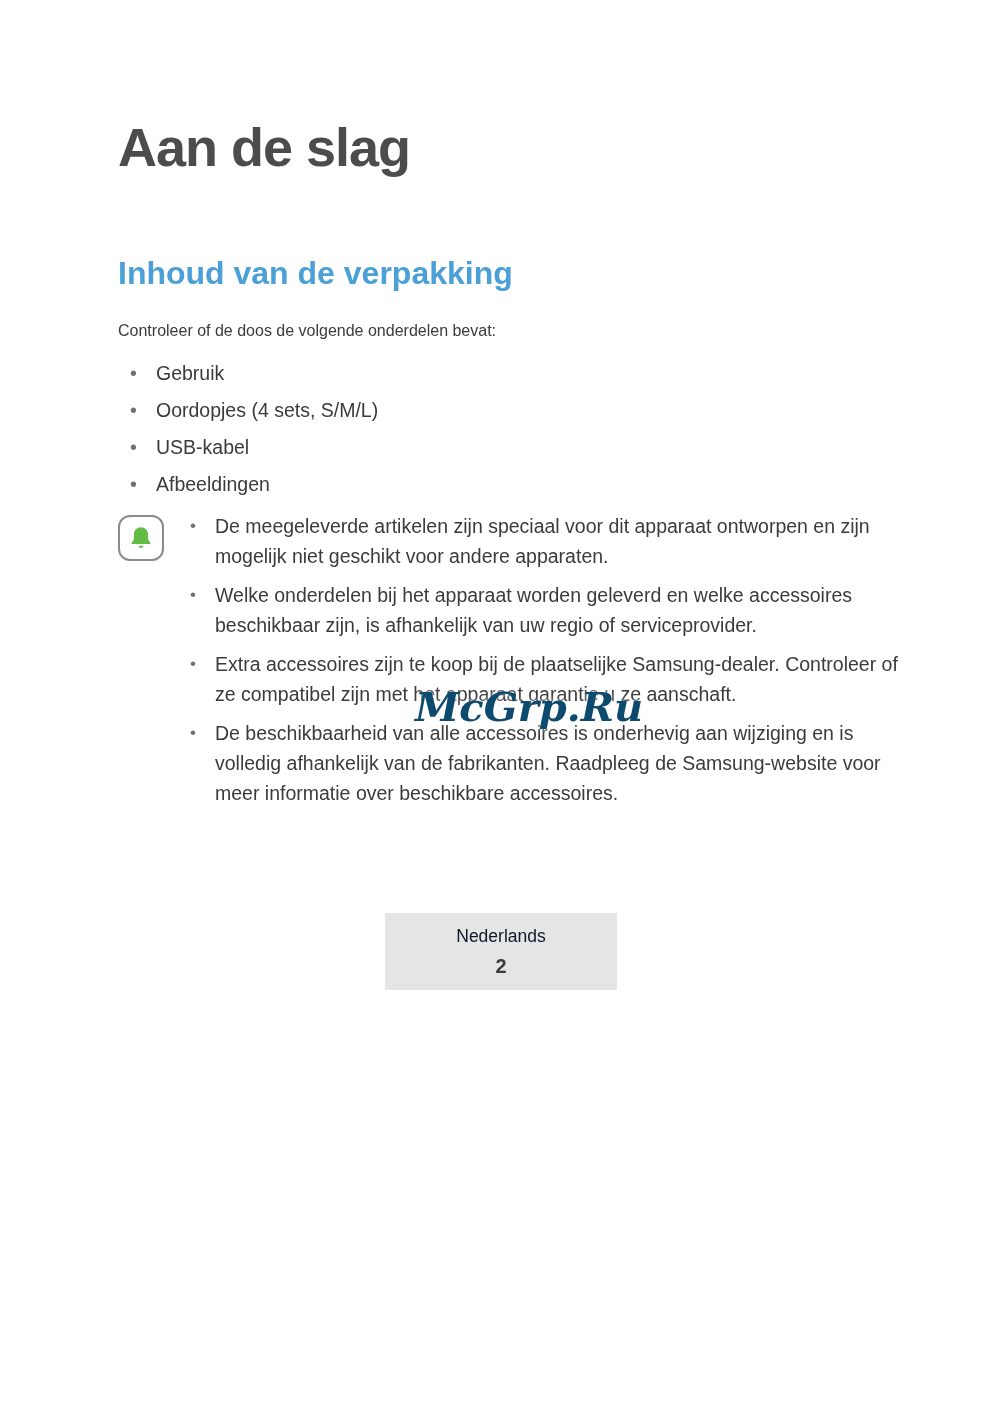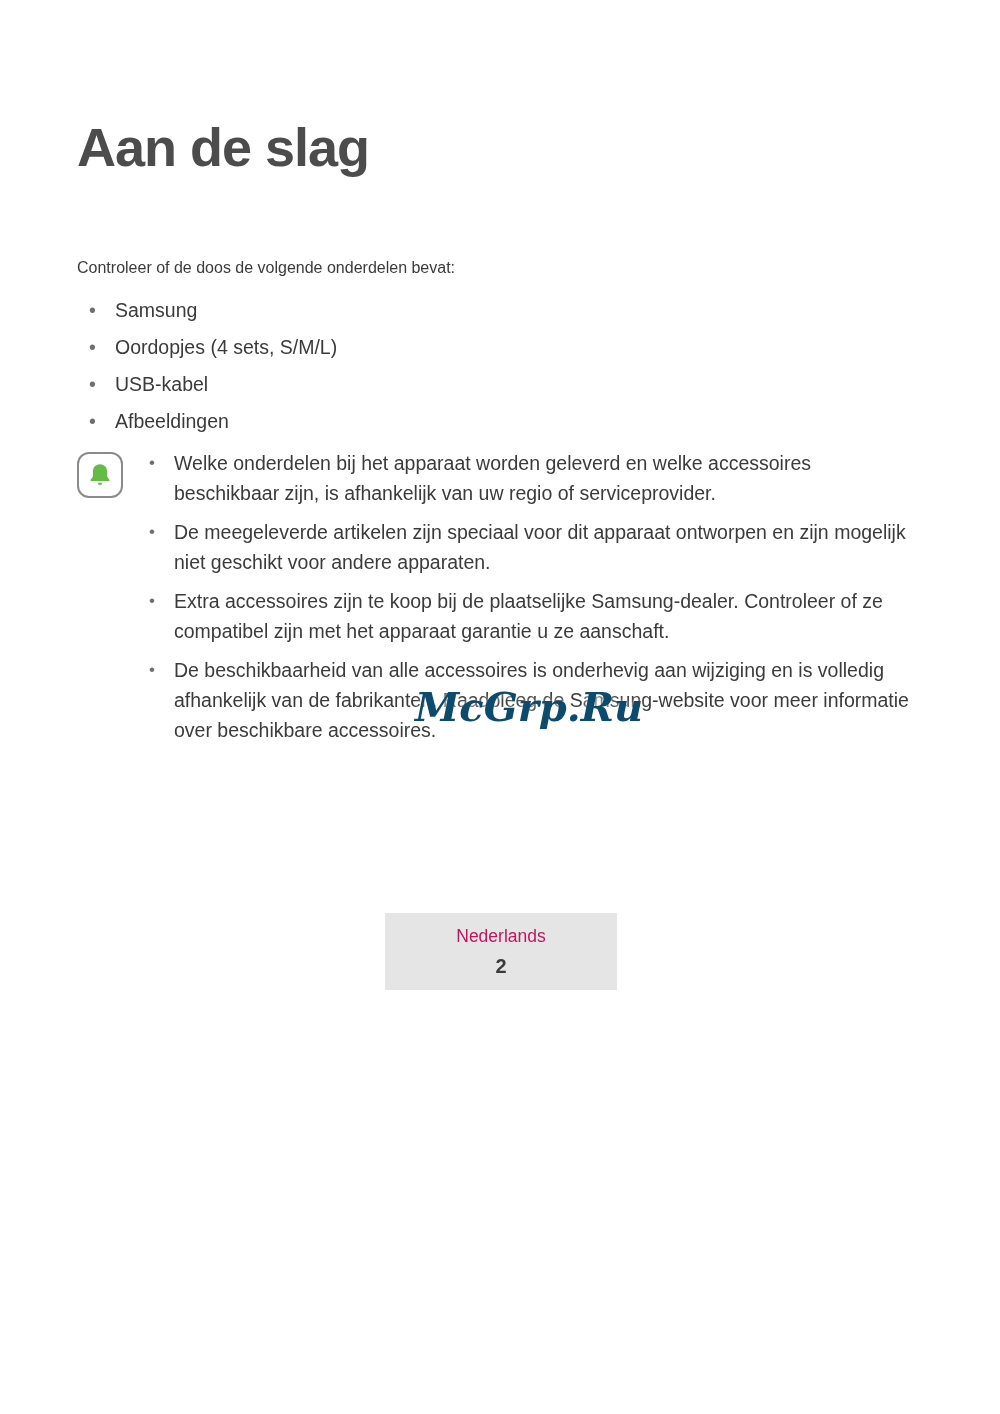--- a/index.html
+++ b/index.html
@@ -5,20 +5,21 @@
   * { margin:0; padding:0; box-sizing:border-box; }
   html,body { background:#ffffff; }
   .page {
     position:relative;
     width:1000px; height:990px;
     margin:0 auto;
     background:#ffffff;
     font-family:"Liberation Sans", sans-serif;
     color:#3b3b3b;
     overflow:hidden;
+    padding-left:41px;
   }
   .content { padding:116px 88px 0 77px; }
 
   .doc-title {
     font-size:54px; font-weight:700; color:#4c4c4c;
     letter-spacing:-1px; line-height:1.15;
     margin-bottom:76px;
   }
   .section-heading {
     font-size:32px; font-weight:700; color:#4ba0d8;
@@ -62,57 +63,58 @@
     text-shadow:0 0 6px rgba(255,255,255,0.85);
     white-space:nowrap;
     margin-left:12px;
   }
 
   .footer {
     position:absolute; left:385px; bottom:0;
     width:232px; height:77px;
     background:#e5e5e5; text-align:center; padding-top:13px;
   }
-  .footer-lang { font-size:17.5px; color:#be185d; }
+  .footer-lang { font-size:17.5px; color:#0f172a; }
   .footer-page { font-size:20px; font-weight:700; color:#3b3b3b; margin-top:8px; }
 </style>
 </head>
 <body>
 
 <div class="page">
   <div class="content">
 
     <h1 class="doc-title">Aan de slag</h1>
 
+    <h2 class="section-heading">Inhoud van de verpakking</h2>
 
     <p class="intro">Controleer of de doos de volgende onderdelen bevat:</p>
 
     <ul class="package-list">
 
-        <li>Samsung</li>
+        <li>Gebruik</li>
 
         <li>Oordopjes (4 sets, S/M/L)</li>
 
         <li>USB-kabel</li>
 
         <li>Afbeeldingen</li>
       </ul>
 
     <div class="note-box">
       <div class="note-icon-wrap">
         <svg viewBox="0 0 24 24" aria-hidden="true">
           <path d="M12 2.8c-3.4 0-6.1 2.7-6.1 6.1v4.5L3.9 16v1.1h16.2V16l-2-2.6V8.9c0-3.4-2.7-6.1-6.1-6.1z" fill="#64bc46"></path>
           <path d="M10 18.6a2 2 0 0 0 4 0z" fill="#64bc46"></path>
         </svg>
       </div>
       <ul class="note-list">
 
+          <li>De meegeleverde artikelen zijn speciaal voor dit apparaat ontworpen en zijn mogelijk niet geschikt voor andere apparaten.</li>
+
           <li>Welke onderdelen bij het apparaat worden geleverd en welke accessoires beschikbaar zijn, is afhankelijk van uw regio of serviceprovider.</li>
-
-          <li>De meegeleverde artikelen zijn speciaal voor dit apparaat ontworpen en zijn mogelijk niet geschikt voor andere apparaten.</li>
 
 
           <li>Extra accessoires zijn te koop bij de plaatselijke Samsung-dealer. Controleer of ze compatibel zijn met het apparaat garantie u ze aanschaft.</li>
 
 
           <li>De beschikbaarheid van alle accessoires is onderhevig aan wijziging en is volledig afhankelijk van de fabrikanten. Raadpleeg de Samsung-website voor meer informatie over beschikbare accessoires.</li>
         </ul>
     </div>
 
   </div>

